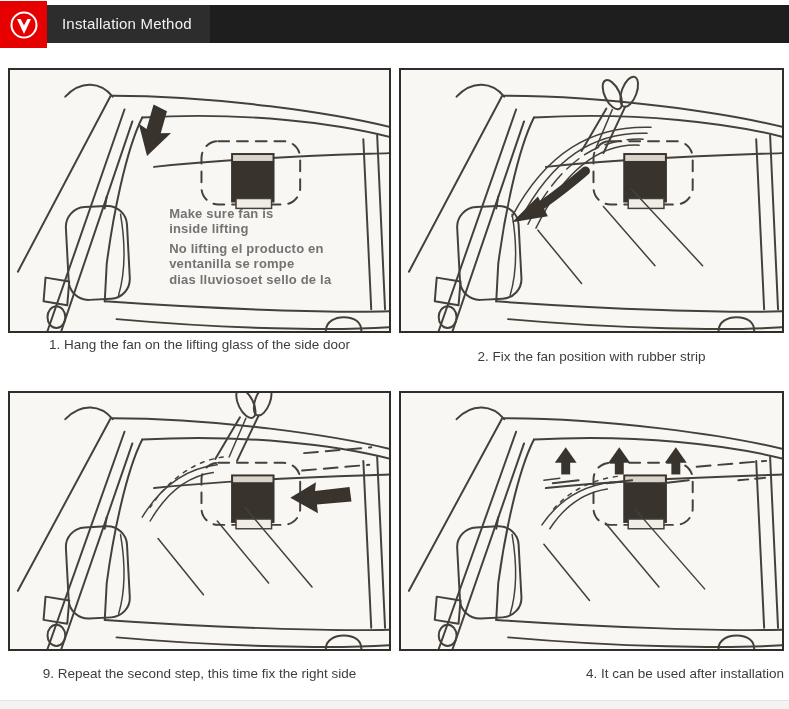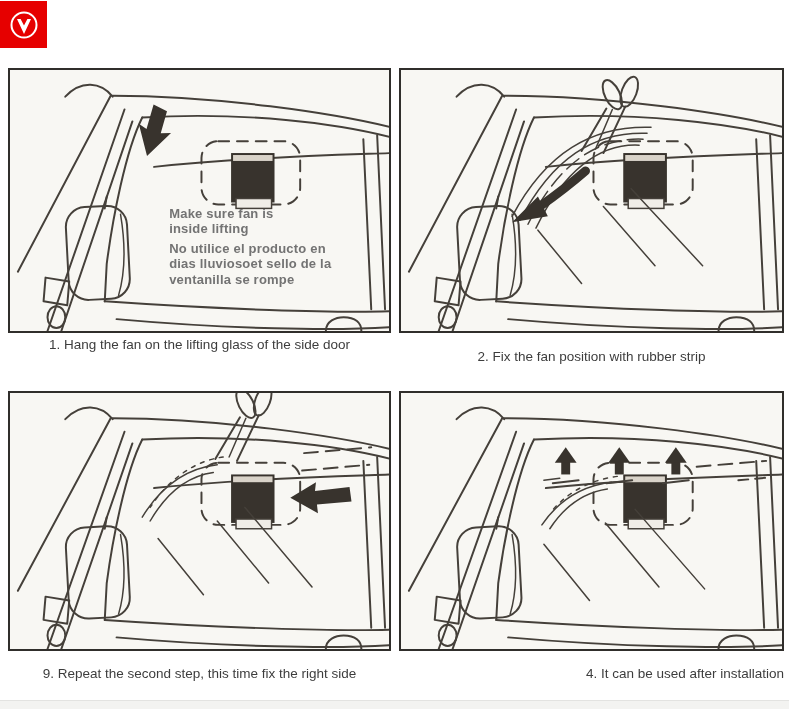--- a/index.html
+++ b/index.html
@@ -35,20 +35,24 @@
   #cap4{left:399px;top:666px;width:385px;text-align:right;}
 
   .footer-strip{position:absolute;left:0;right:0;top:700px;height:9px;background:#f3f3f1;
                 border-top:1px solid #e3e3e1;}
 </style>
 </head>
 <body>
 
 <div class="page">
 
+  <div class="hdr-bar" style="background: rgb(30, 30, 30);">
+    <span class="hdr-bar-light" style="background: rgb(45, 45, 45);"></span>
+    <span class="hdr-title">Installation Method</span>
+  </div>
   <div class="hdr-badge" style="background: rgb(230, 0, 0);">
     <svg width="34" height="34" viewBox="0 0 34 34">
       <circle cx="17" cy="17" r="12.5" fill="none" stroke="#ffffff" stroke-width="2"></circle>
       <path d="M10,11 L17,26 L24,11 L20.4,11 L17,17.5 L13.6,11 Z" fill="#ffffff"></path>
     </svg>
   </div>
 
   <section class="panel" id="p1">
     <div class="panel-art">
         <svg viewBox="0 0 384 264" preserveAspectRatio="none">
@@ -77,23 +81,23 @@
           <g transform="translate(146,62) rotate(16)">
       <path d="M-8,-26 L7,-23 L7,0 L17,-3 L0,26 L-17,-3 L-8,0 Z" fill="#38332d"></path>
           </g>
         </svg>
       </div>
     <div class="note">
       <div>Make sure fan is</div>
       <div>inside lifting</div>
     </div>
     <div class="warn">
-      <div>No utilice el producto en</div>
+      <div>No lifting el producto en</div>
+      <div>ventanilla se rompe</div>
       <div>dias lluviosoet sello de la</div>
-      <div>ventanilla se rompe</div>
     </div>
   </section>
 
   <section class="panel" id="p2">
     <div class="panel-art">
         <svg viewBox="0 0 384 264" preserveAspectRatio="none">
   <path d="M102,26 L8,204" stroke="#45403a" fill="none" stroke-width="2" stroke-linecap="round" stroke-linejoin="round"></path>
   <path d="M56,27 C72,10 92,12 104,27" stroke="#45403a" fill="none" stroke-width="2" stroke-linecap="round" stroke-linejoin="round"></path>
   <path d="M116,40 L38,264" stroke="#45403a" fill="none" stroke-width="2" stroke-linecap="round" stroke-linejoin="round"></path>
   <path d="M124,52 L52,264" stroke="#45403a" fill="none" stroke-width="2" stroke-linecap="round" stroke-linejoin="round"></path>

